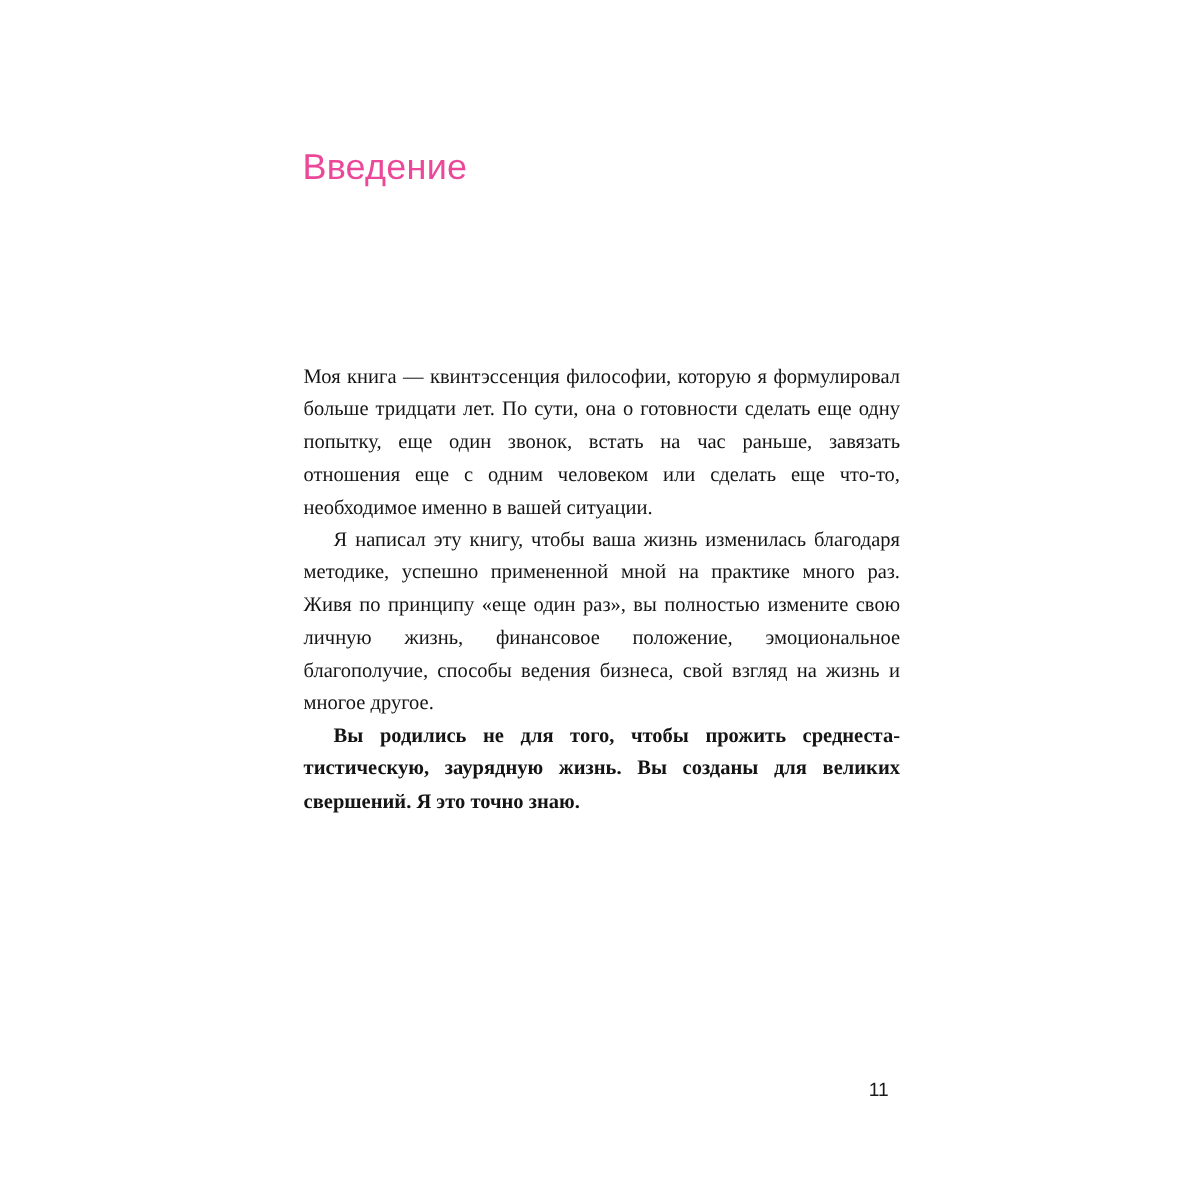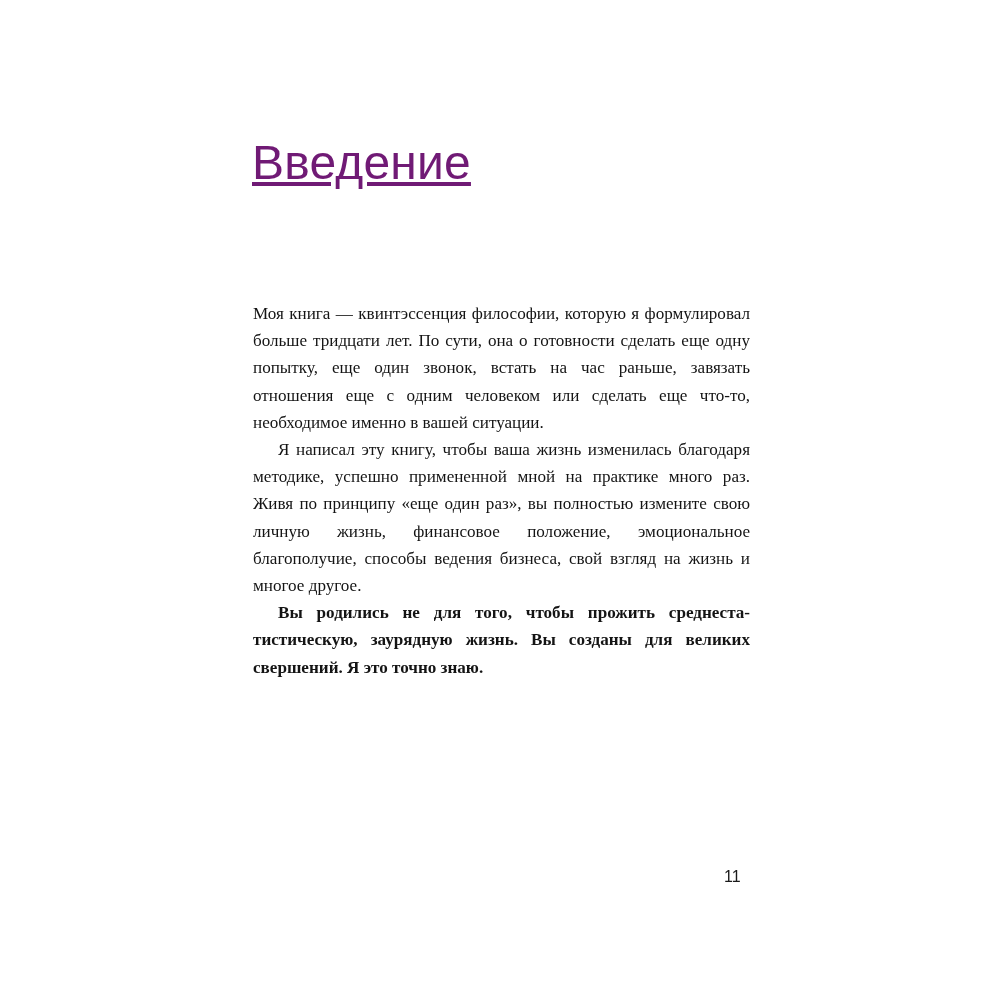--- a/index.html
+++ b/index.html
@@ -12,25 +12,24 @@
     width: 1000px;
     height: 1000px;
     background: #ffffff;
     overflow: hidden;
   }
   .chapter-title {
     position: absolute;
     left: 252px;
     top: 103px;
     font-family: "Liberation Sans", sans-serif;
-    font-size: 48px;
+    font-size: 30px;
     font-weight: 400;
-    color: #701a75;
+    color: #ec4899;
     letter-spacing: 0.2px;
-    text-decoration: underline;
   }
   .body-block {
     position: absolute;
     left: 253px;
     top: 300px;
     width: 497px;
     font-family: "Liberation Serif", serif;
     font-size: 17.1px;
     line-height: 27.2px;
     color: #141414;
@@ -43,21 +42,21 @@
   }
   .body-block p.indent {
     text-indent: 25px;
   }
   .body-block p.bold {
     font-weight: 700;
   }
   .page-number {
     position: absolute;
     left: 724px;
-    top: 868px;
+    top: 900px;
     font-family: "Liberation Sans", sans-serif;
     font-size: 16px;
     color: #1a1a1a;
   }
 </style>
 </head>
 <body>
 
 <div class="page">
 

